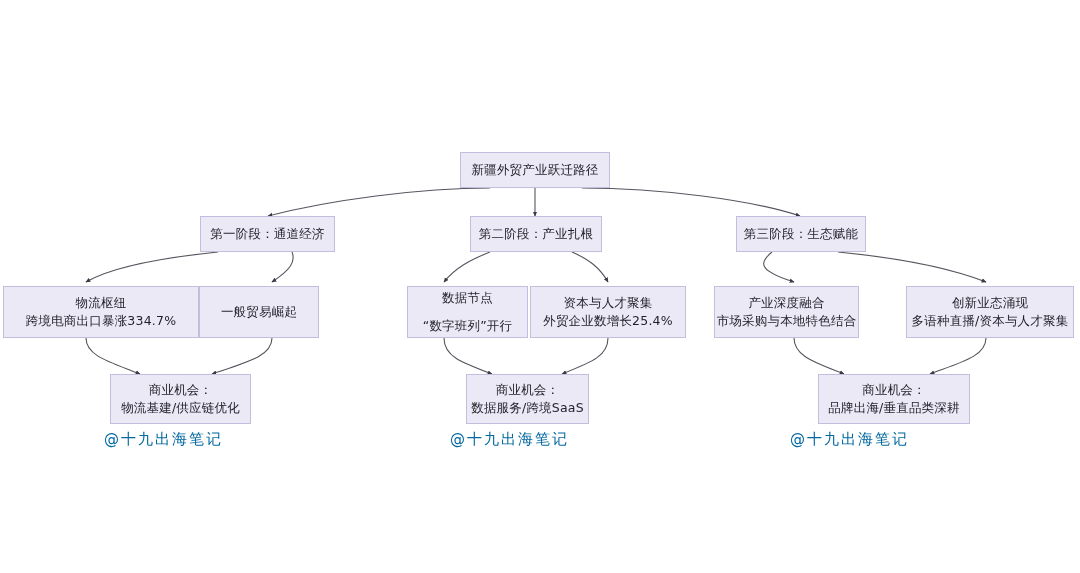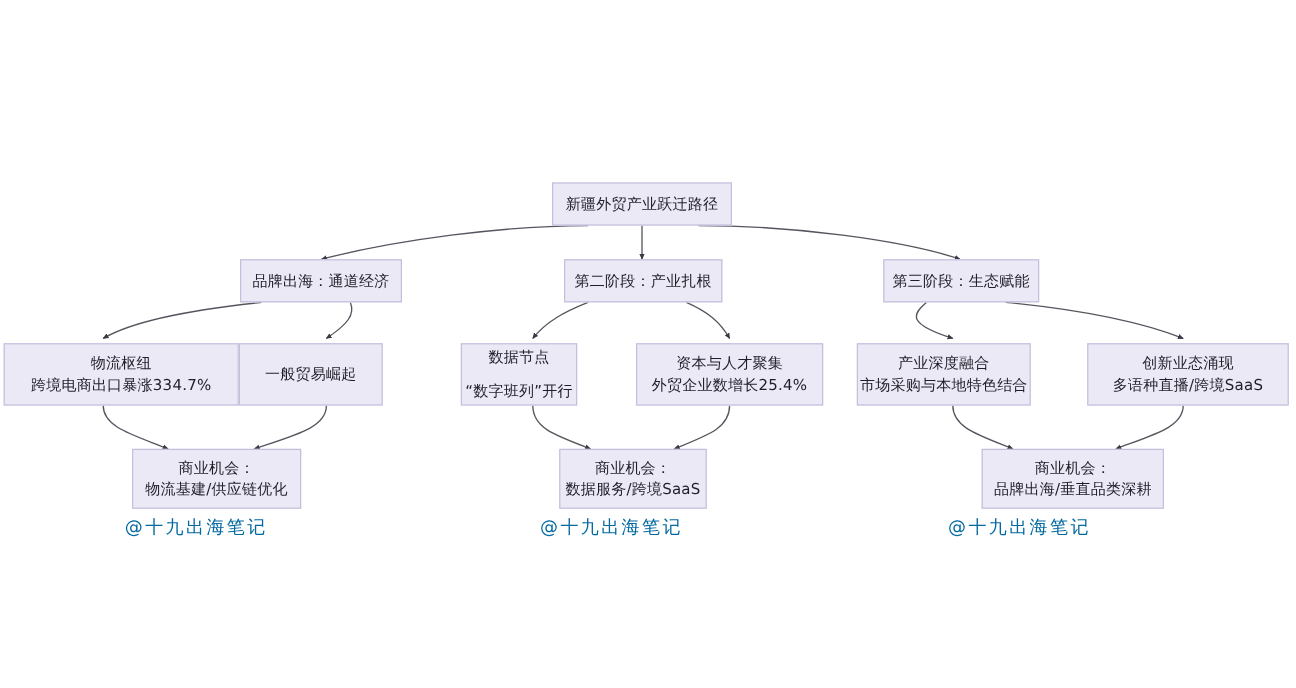--- a/index.html
+++ b/index.html
@@ -92,51 +92,51 @@
       <path d="M 794 338 C 794 356 814 362 844 374"></path>
       <path d="M 986 338 C 986 356 962 362 930 374"></path>
     </g>
   </svg>
 
   <div class="node node-single" style="left:460px; top:152px; width:150px; height:36px;">
     <span class="l1">新疆外贸产业跃迁路径</span>
   </div>
 
   <div class="node node-single" style="left:200px; top:216px; width:135px; height:36px;">
-    <span class="l1">品牌出海：通道经济</span>
+    <span class="l1">第一阶段：通道经济</span>
   </div>
   <div class="node node-single" style="left:470px; top:216px; width:132px; height:36px;">
     <span class="l1">第二阶段：产业扎根</span>
   </div>
   <div class="node node-single" style="left:736px; top:216px; width:130px; height:36px;">
     <span class="l1">第三阶段：生态赋能</span>
   </div>
 
   <div class="node" style="left:3px; top:286px; width:196px; height:52px;">
     <span class="l1">物流枢纽</span>
     <span class="l2">跨境电商出口暴涨334.7%</span>
   </div>
   <div class="node" style="left:199px; top:286px; width:120px; height:52px;">
     <span class="l1">一般贸易崛起</span>
   </div>
-  <div class="node" style="left:384px; top:286px; width:97px; height:52px;gap:10px;">
+  <div class="node" style="left:407px; top:286px; width:121px; height:52px;gap:10px;">
     <span class="l1">数据节点</span>
     <span class="l2">“数字班列”开行</span>
   </div>
   <div class="node" style="left:530px; top:286px; width:156px; height:52px;">
     <span class="l1">资本与人才聚集</span>
     <span class="l2">外贸企业数增长25.4%</span>
   </div>
   <div class="node" style="left:714px; top:286px; width:145px; height:52px;">
     <span class="l1">产业深度融合</span>
     <span class="l2">市场采购与本地特色结合</span>
   </div>
   <div class="node" style="left:906px; top:286px; width:168px; height:52px;">
     <span class="l1">创新业态涌现</span>
-    <span class="l2">多语种直播/跨境SaaS</span>
+    <span class="l2">多语种直播/资本与人才聚集</span>
   </div>
 
   <div class="node" style="left:110px; top:374px; width:141px; height:50px;">
     <span class="l1">商业机会：</span>
     <span class="l2">物流基建/供应链优化</span>
   </div>
   <div class="node" style="left:466px; top:374px; width:123px; height:50px;">
     <span class="l1">商业机会：</span>
     <span class="l2">数据服务/跨境SaaS</span>
   </div>

